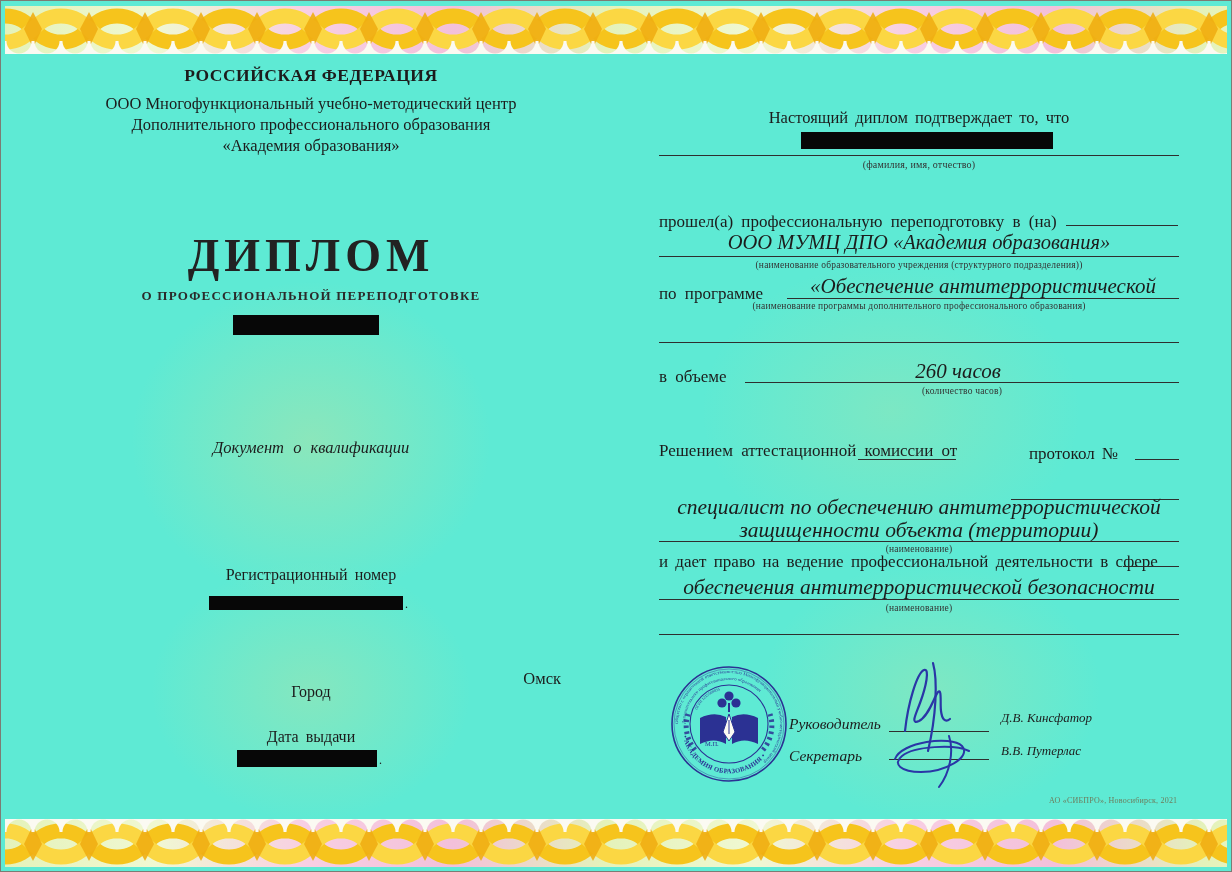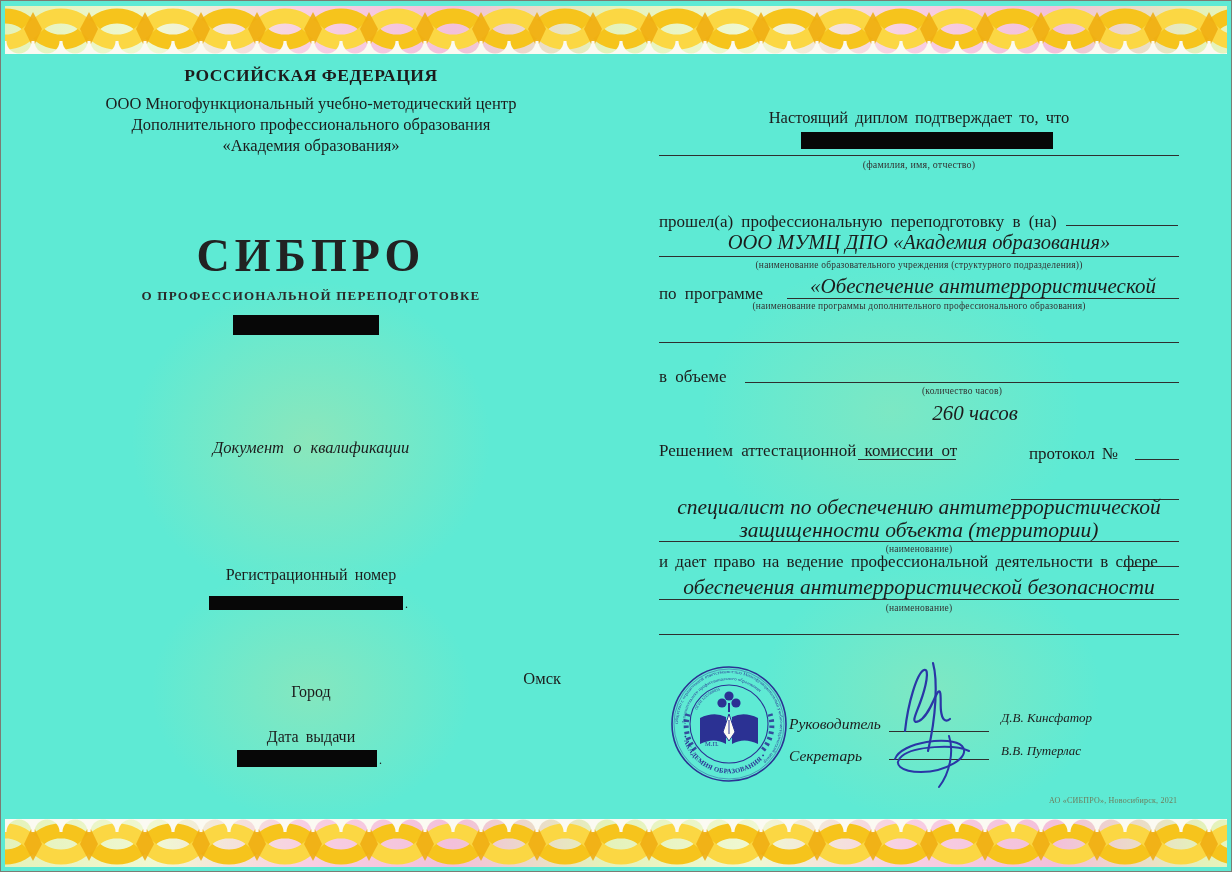--- a/index.html
+++ b/index.html
@@ -59,21 +59,21 @@
         <rect x="0" y="0" width="100%" height="46" fill="url(#braid)"></rect>
       </svg>
     <div class="scallop"></div>
   </div>
 
   <div class="abs ctr" style="left:60px;top:64px;width:500px;font-weight:bold;font-size:17.5px;letter-spacing:.5px;">РОССИЙСКАЯ ФЕДЕРАЦИЯ</div>
   <div class="abs ctr" style="left:30px;top:93px;width:560px;font-size:16.5px;">ООО Многофункциональный учебно-методический центр</div>
   <div class="abs ctr" style="left:30px;top:114px;width:560px;font-size:16.5px;">Дополнительного профессионального образования</div>
   <div class="abs ctr" style="left:30px;top:135px;width:560px;font-size:16.5px;">«Академия образования»</div>
 
-  <div class="abs ctr" style="left:60px;top:228px;width:500px;font-weight:bold;font-size:46px;letter-spacing:5px;color:#222;">СИБПРО</div>
+  <div class="abs ctr" style="left:60px;top:228px;width:500px;font-weight:bold;font-size:46px;letter-spacing:5px;color:#222;">ДИПЛОМ</div>
   <div class="abs ctr" style="left:60px;top:287px;width:500px;font-weight:bold;font-size:13px;letter-spacing:1.2px;color:#2b2b2b;">О ПРОФЕССИОНАЛЬНОЙ ПЕРЕПОДГОТОВКЕ</div>
   <div class="abs redact" style="left:232px;top:314px;width:146px;height:20px;"></div>
 
   <div class="abs ctr" style="left:60px;top:437px;width:500px;font-style:italic;font-size:16.5px;word-spacing:5px;">Документ о квалификации</div>
 
   <div class="abs ctr" style="left:60px;top:565px;width:500px;font-size:16px;word-spacing:3px;">Регистрационный номер</div>
   <div class="abs redact" style="left:208px;top:595px;width:194px;height:14px;"></div>
   <div class="abs" style="left:404px;top:596px;font-size:12px;">.</div>
 
   <div class="abs ctr" style="left:60px;top:646px;width:500px;font-size:16px;margin-top:36px;">Город</div>
@@ -95,21 +95,21 @@
   <div class="abs rule" style="left:658px;top:255px;width:520px;"></div>
   <div class="abs ctr cap" style="left:658px;top:259px;width:520px;">(наименование образовательного учреждения (структурного подразделения))</div>
 
   <div class="abs lbl" style="left:658px;top:283px;">по  программе</div>
   <div class="abs ctr val" style="left:786px;top:273px;width:392px;">«Обеспечение антитеррористической</div>
   <div class="abs rule" style="left:786px;top:297px;width:392px;"></div>
   <div class="abs ctr cap" style="left:658px;top:300px;width:520px;">(наименование программы дополнительного профессионального образования)</div>
   <div class="abs rule" style="left:658px;top:341px;width:520px;"></div>
 
   <div class="abs lbl" style="left:658px;top:366px;">в  объеме</div>
-  <div class="abs ctr val" style="left:757px;top:358px;width:434px;margin-top:42px;">260 часов</div>
+  <div class="abs ctr val" style="left:740px;top:358px;width:434px;">260 часов</div>
   <div class="abs rule" style="left:744px;top:381px;width:434px;"></div>
   <div class="abs ctr cap" style="left:744px;top:385px;width:434px;">(количество часов)</div>
 
   <div class="abs lbl" style="left:658px;top:440px;">Решением  аттестационной  комиссии  от</div>
   <div class="abs rule" style="left:857px;top:458px;width:98px;"></div>
   <div class="abs lbl" style="left:1028px;top:443px;word-spacing:3px;">протокол  №</div>
   <div class="abs rule" style="left:1134px;top:458px;width:44px;"></div>
 
   <div class="abs rule" style="left:1010px;top:498px;width:168px;"></div>
   <div class="abs ctr val" style="left:658px;top:494px;width:520px;font-size:21.5px;">специалист по обеспечению антитеррористической</div>

